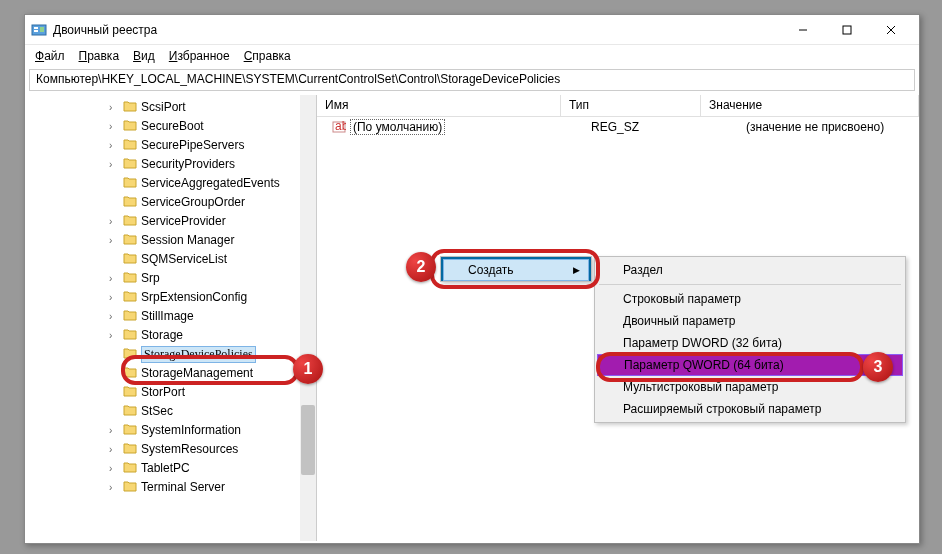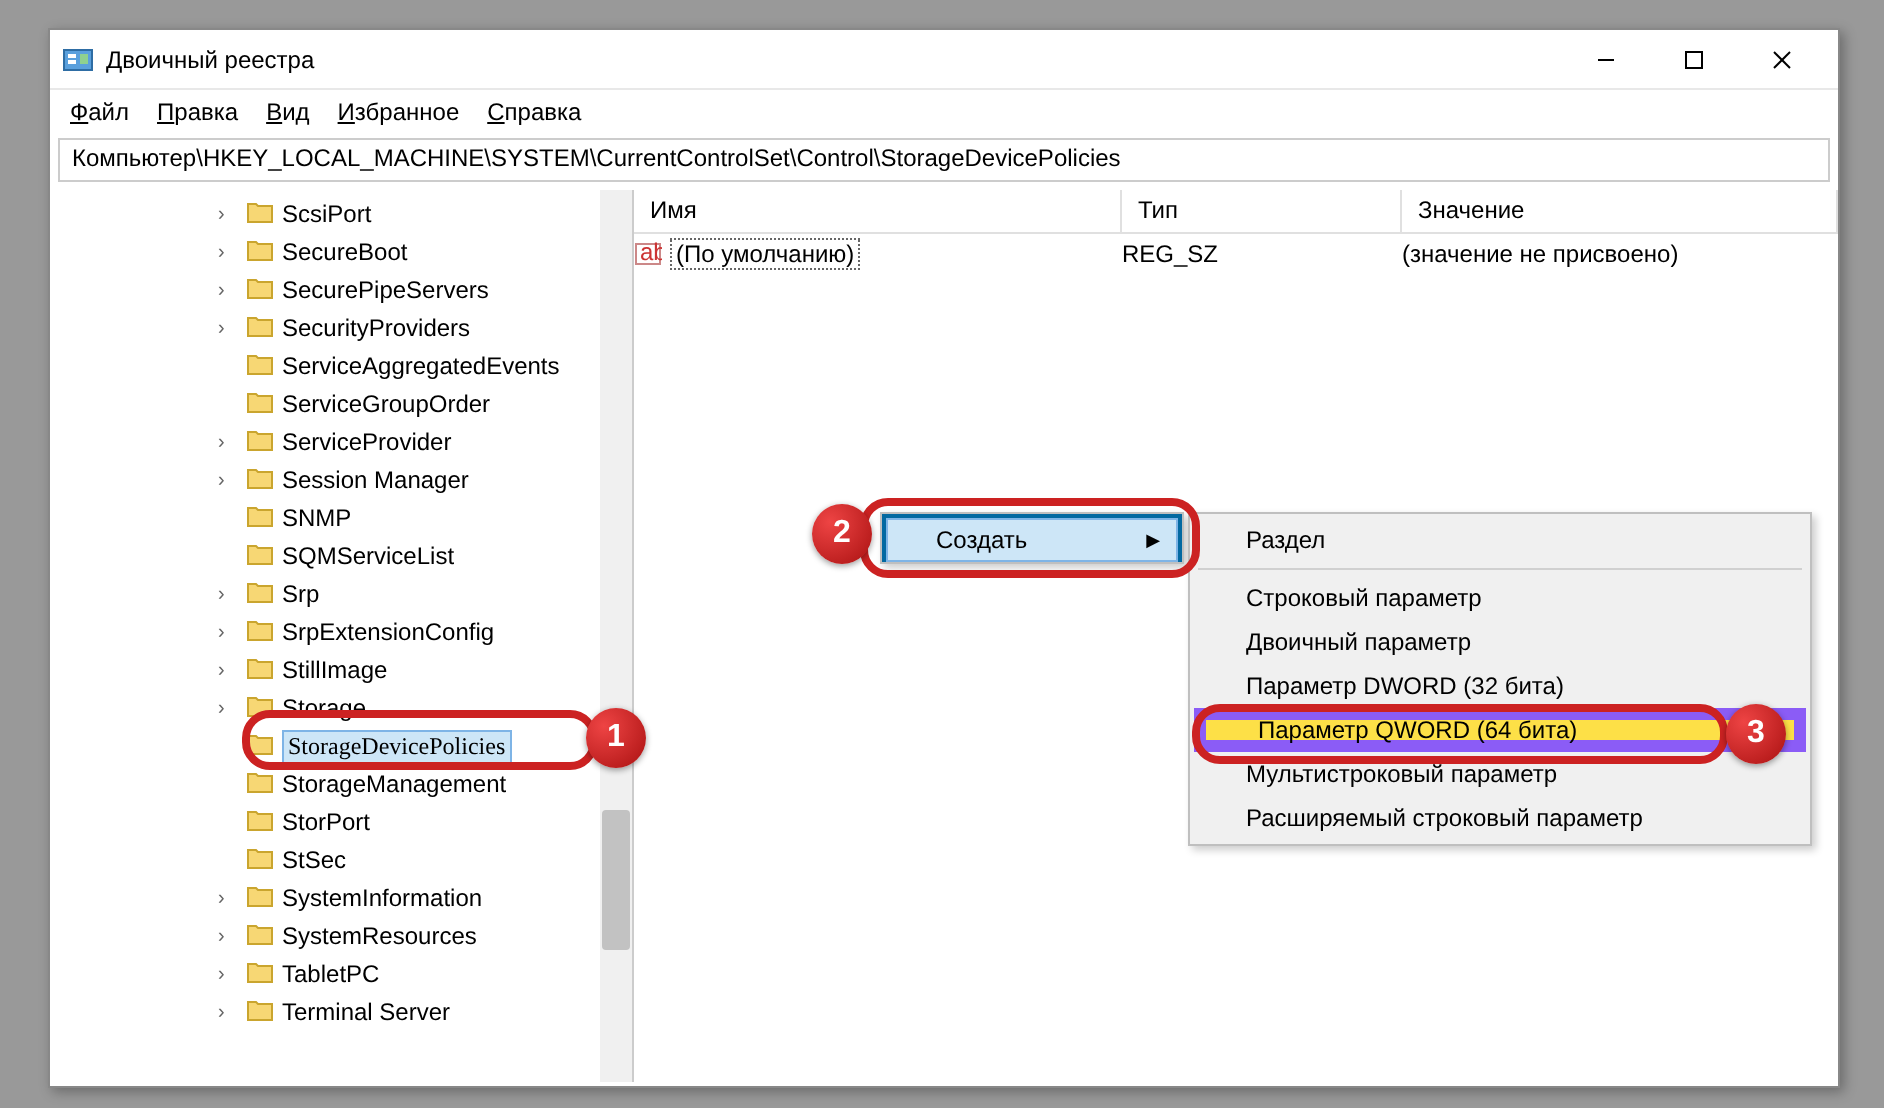--- a/index.html
+++ b/index.html
@@ -22,30 +22,30 @@
 .folder-icon { width: 14px; height: 12px; }
 .highlight-box { border: 4px solid #cc2222; border-radius: 14px; position: absolute; pointer-events: none; }
 .badge { width: 30px; height: 30px; border-radius: 50%; background: radial-gradient(circle at 30% 30%, #e44, #a11); color: #fff; font-weight: bold; font-size: 16px; display: flex; align-items: center; justify-content: center; position: absolute; box-shadow: 0 1px 3px rgba(0,0,0,0.4); }
 .listview { flex: 1; position: relative; }
 .list-header { display: flex; height: 22px; border-bottom: 1px solid #e0e0e0; }
 .list-header div { padding: 3px 8px; border-right: 1px solid #e0e0e0; }
 .col-name { width: 244px; }
 .col-type { width: 140px; }
 .col-value { flex: 1; }
 .list-row { display: flex; height: 20px; align-items: center; }
-.list-row .cell { padding: 0 0; display: flex; align-items: center; gap: 4px; }
+.list-row .cell { padding: 0 0; display: flex; align-items: center; gap: 4px; margin-left: 15px; }
 .val-icon { width: 14px; height: 14px; }
 .dotted { border: 1px dotted #666; padding: 0 2px; }
 .ctx-create { position: absolute; left: 440px; top: 256px; width: 152px; height: 26px; background: #0369a1; border: 1px solid #bfbfbf; box-shadow: 2px 2px 4px rgba(0,0,0,0.2); display: flex; align-items: flex-start; }
 .ctx-create .item { flex: 1; height: 22px; margin: 2px; background: #cde6f7; border: 1px solid #7eb4e6; display: flex; align-items: center; padding: 0 24px; position: relative; }
 .ctx-create .arrow { position: absolute; right: 8px; font-size: 9px; }
 .submenu { position: absolute; left: 594px; top: 256px; width: 312px; background: #f0f0f0; border: 1px solid #bfbfbf; box-shadow: 2px 2px 4px rgba(0,0,0,0.2); padding: 2px; }
 .submenu .sitem { height: 22px; display: flex; align-items: center; padding: 0 26px; }
 .submenu .sep { height: 1px; background: #d0d0d0; margin: 3px 2px; }
-.submenu .sel { background: #fde047; border: 6px solid #8b5cf6; }
+.submenu .sel { background: #a21caf; border: 1px solid #8b5cf6; }
 .scrollbar-track { position: absolute; right: 0; top: 0; width: 16px; height: 100%; background: #f0f0f0; }
 .scrollbar-thumb { position: absolute; right: 1px; top: 310px; width: 14px; height: 70px; background: #c2c2c2; border-radius: 2px; }
 </style>
 </head>
 <body>
 
 <div class="window">
   <div class="titlebar">
     <svg class="icon" viewBox="0 0 16 16">
         <rect x="1" y="3" width="14" height="10" fill="#5aa0dd" stroke="#2e6da4"></rect>
@@ -132,27 +132,20 @@
                 <path d="M1 2 h4 l1 1 h7 v8 h-12 z" fill="#f7d774" stroke="#caa52e"></path>
               </svg></span>
             <span>ServiceProvider</span>
           </div>
           <div class="tree-item">
             <span class="exp">›</span>
             <span><svg class="folder-icon" viewBox="0 0 14 12">
                 <path d="M1 2 h4 l1 1 h7 v8 h-12 z" fill="#f7d774" stroke="#caa52e"></path>
               </svg></span>
             <span>Session Manager</span>
-          </div>
-          <div class="tree-item">
-            <span class="exp"></span>
-            <span><svg class="folder-icon" viewBox="0 0 14 12">
-                <path d="M1 2 h4 l1 1 h7 v8 h-12 z" fill="#f7d774" stroke="#caa52e"></path>
-              </svg></span>
-            <span>SNMP</span>
           </div>
           <div class="tree-item">
             <span class="exp"></span>
             <span><svg class="folder-icon" viewBox="0 0 14 12">
                 <path d="M1 2 h4 l1 1 h7 v8 h-12 z" fill="#f7d774" stroke="#caa52e"></path>
               </svg></span>
             <span>SQMServiceList</span>
           </div>
           <div class="tree-item">
             <span class="exp">›</span>

